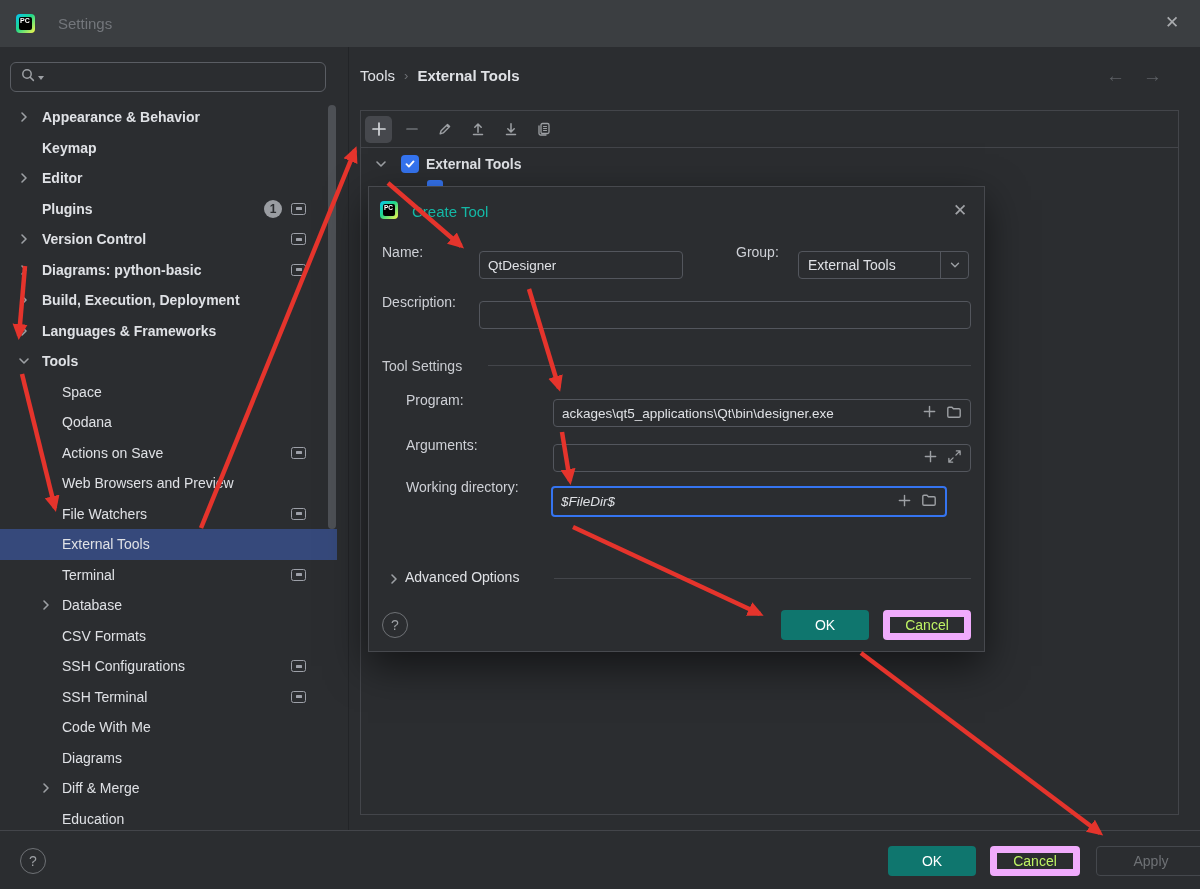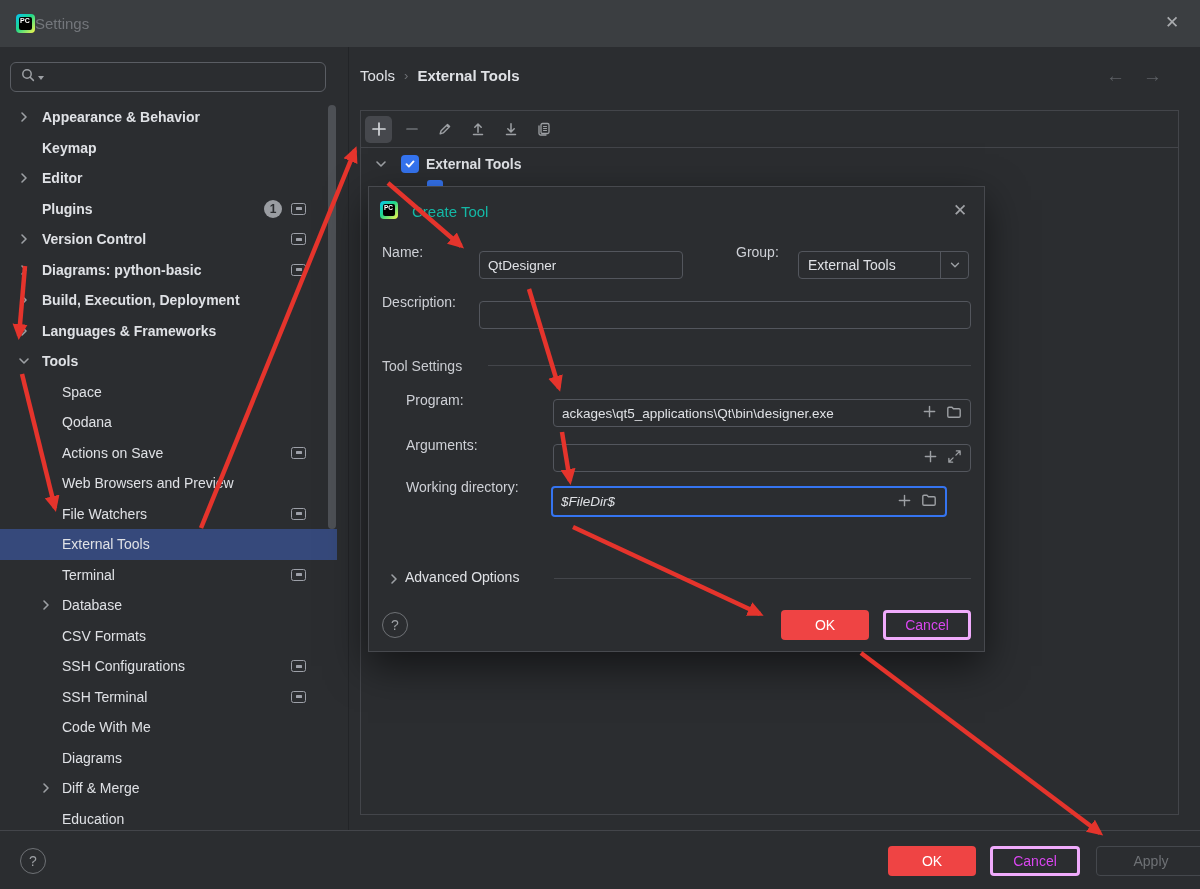--- a/index.html
+++ b/index.html
@@ -7,21 +7,21 @@
     width:1200px;height:889px;position:relative;overflow:hidden;
     background:#2B2D30;font-family:"Liberation Sans",sans-serif;
     -webkit-font-smoothing:antialiased;color:#DFE1E5;
   }
   
   .titlebar{position:absolute;left:0;top:0;width:1200px;height:47px;background:#3B3E41;display:flex;align-items:center;}
   .app-logo{width:19px;height:19px;margin-left:16px;border-radius:4px;
     background:linear-gradient(135deg,#07C3F2 0%,#21D789 45%,#FCF84A 100%);position:relative;}
   .app-logo i{position:absolute;left:3px;top:3px;right:3px;bottom:3px;background:#000;border-radius:2px;
     font-style:normal;color:#fff;font-size:7px;font-weight:bold;display:flex;align-items:flex-start;justify-content:flex-start;padding-left:1px;}
-  .win-title{font-size:15px;color:#73767B;}
+  .win-title{margin-left:23px;font-size:15px;color:#73767B;}
   .win-close{position:absolute;right:18px;top:13px;width:20px;height:20px;color:#A9ABAE;font-size:17px;line-height:20px;text-align:center;cursor:pointer;}
   
   .search-box{position:absolute;left:10px;top:62px;width:316px;height:30px;border:1px solid #5A5D63;border-radius:6px;
     display:flex;align-items:center;box-sizing:border-box;padding-left:9px;}
   .search-box .caret{width:0;height:0;border-left:3.5px solid transparent;border-right:3.5px solid transparent;border-top:4px solid #9DA0A4;margin-left:2px;margin-top:2px;}
   .tree{position:absolute;left:0;top:102px;width:348px;height:729px;overflow:hidden;}
   .tree-row{position:relative;height:30.5px;width:337px;display:flex;align-items:center;font-size:14px;color:#DFE1E5;cursor:pointer;box-sizing:border-box;}
   .tree-row.top .tree-label{margin-left:42px;font-weight:700;}
   .tree-row.child .tree-label{margin-left:62px;}
   .tree-row .expander{position:absolute;left:16px;top:7px;width:16px;height:16px;}
@@ -66,22 +66,22 @@
   .combo{position:absolute;border:1px solid #53565D;border-radius:4px;box-sizing:border-box;display:flex;align-items:stretch;font-size:14px;cursor:pointer;}
   .combo .val{flex:1;display:flex;align-items:center;padding-left:9px;}
   .combo .chev{width:27px;border-left:1px solid #53565D;display:flex;align-items:center;justify-content:center;}
   .section-line{position:absolute;height:1px;background:#43454A;}
   .section-title{position:absolute;font-size:14px;color:#C9CBD0;}
   .adv-chevron{position:absolute;width:16px;height:16px;}
   .help-btn{position:absolute;width:26px;height:26px;border:1px solid #6E7175;border-radius:50%;color:#9DA0A4;
     font-size:14px;display:flex;align-items:center;justify-content:center;cursor:pointer;box-sizing:border-box;}
   .btn{position:absolute;height:30px;border-radius:4px;font-size:14px;display:flex;align-items:center;justify-content:center;
     box-sizing:border-box;cursor:pointer;font-family:"Liberation Sans",sans-serif;}
-  .btn.primary{background:#ef4444;color:#FFFFFF;}
-  .btn.secondary{border:3px solid #f0abfc;color:#d946ef;background:transparent;}
+  .btn.primary{background:#0f766e;color:#FFFFFF;}
+  .btn.secondary{border:7px solid #f0abfc;color:#bef264;background:transparent;}
   .btn.disabled{border:1px solid #45484D;color:#6E7175;background:transparent;cursor:default;}
   
   .footer-divider{position:absolute;left:0;top:830px;width:1200px;height:1px;background:#43454A;}
   
   #arrows{position:absolute;left:0;top:0;z-index:50;pointer-events:none;}
 </style>
 </head>
 <body>
 
 <div class="titlebar">

